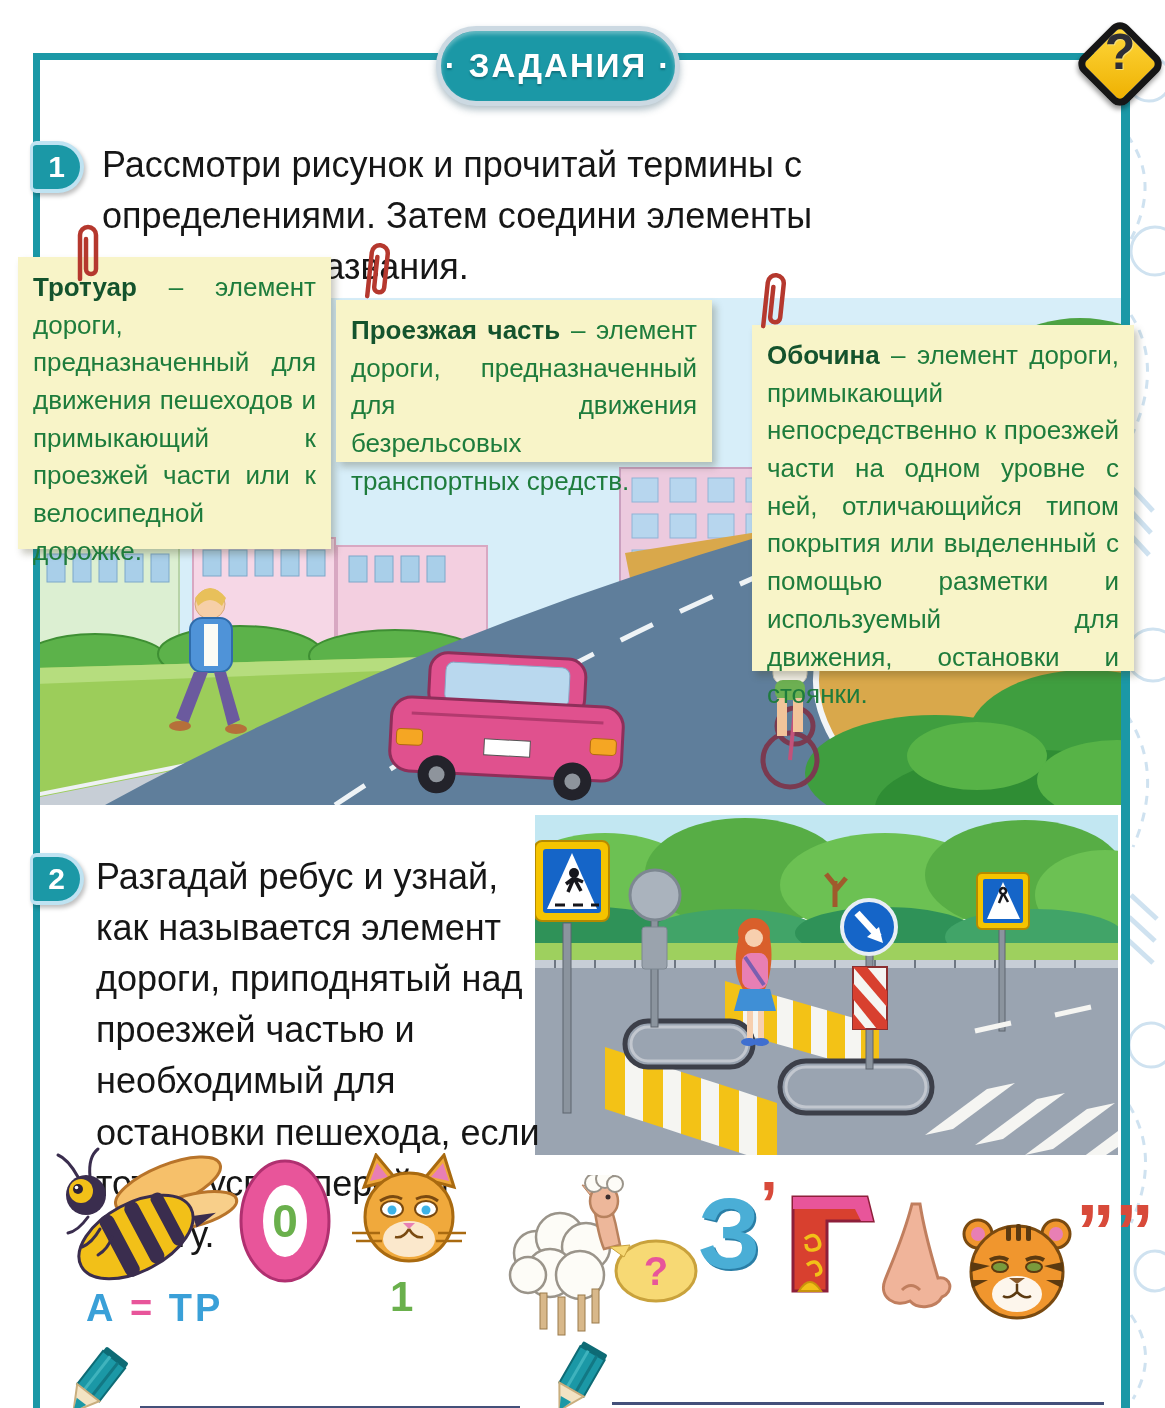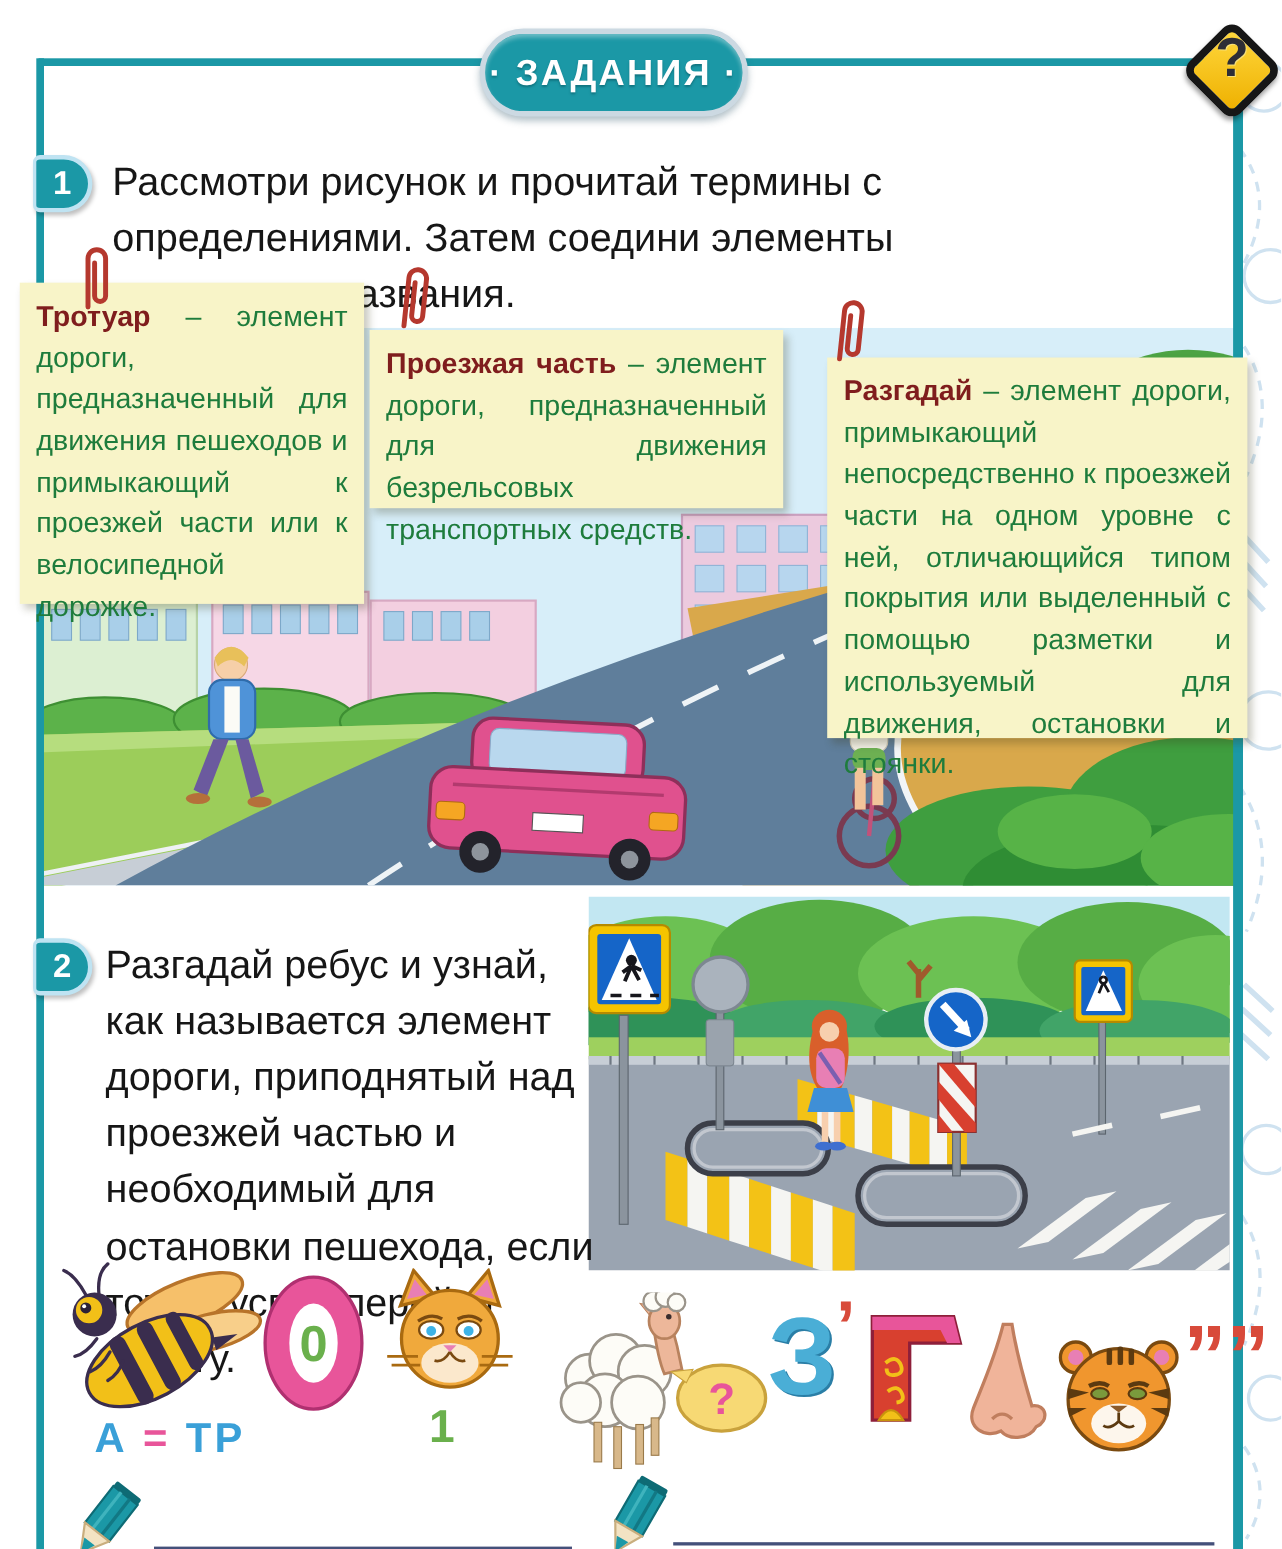--- a/index.html
+++ b/index.html
@@ -41,21 +41,21 @@
 
   .instruction { position:absolute; color:#161616; font-size:36px; font-weight:500;
     line-height:1.42; z-index:3; }
   #task1-instruction { left:102px; top:124px; width:790px; }
   #task2-instruction { left:96px;  top:836px; width:452px; }
 
   
   .card { position:absolute; background:#f8f4c8; z-index:3; padding:12px 15px 10px 15px;
     box-shadow:4px 5px 7px rgba(60,60,30,.28); color:#1e7c3c; font-size:26px;
     line-height:1.45; text-align:justify; }
-  .card b { color:#7f1d1d; }
+  .card b { color:#14532d; }
   #card-trotuar    { left:18px;  top:242px; width:313px; height:292px; }
   #card-proezzhaya { left:336px; top:285px; width:376px; height:162px; }
   #card-obochina   { left:752px; top:310px; width:382px; height:346px; }
 
   .clip { position:absolute; z-index:4; }
 
   .illus { position:absolute; z-index:1; }
   #illus-road     { left:35px;  top:283px; }
   #illus-crossing { left:535px; top:800px; z-index:1; }
 
@@ -261,21 +261,21 @@
     <path d="M 10 58 V 14 a 8 8 0 0 1 16 0 V 48 a 5 5 0 0 1 -10 0 V 18" fill="none" stroke="#b5382e" stroke-width="4.5" stroke-linecap="round"></path>
   </svg>
 
   <div class="card" id="card-trotuar">
     <b>Тротуар</b><span> – элемент дороги, предназначенный для движения пешеходов и примыкающий к проезжей части или к велосипедной дорожке.</span>
   </div>
   <div class="card" id="card-proezzhaya">
     <b>Проезжая часть</b><span> – элемент дороги, предназначенный для движения безрельсовых транспортных средств.</span>
   </div>
   <div class="card" id="card-obochina">
-    <b>Разгадай</b><span> – элемент дороги, примыкающий непосредственно к проезжей части на одном уровне с ней, отличающийся типом покрытия или выделенный с помощью разметки и используемый для движения, остановки и стоянки.</span>
+    <b>Обочина</b><span> – элемент дороги, примыкающий непосредственно к проезжей части на одном уровне с ней, отличающийся типом покрытия или выделенный с помощью разметки и используемый для движения, остановки и стоянки.</span>
   </div>
 
   <div class="task-badge" style="top:838px;">
     <span>2</span>
   </div>
   <div class="instruction" id="task2-instruction">Разгадай ребус и узнай, как называется элемент дороги, приподнятый над проезжей частью и необходимый для остановки пешехода, если тот не успел перейти дорогу.</div>
 
   <svg class="illus" id="illus-crossing" width="583" height="340" viewBox="0 0 583 340">
     <rect width="583" height="70" fill="#c2e7f2"></rect>
     <g>

